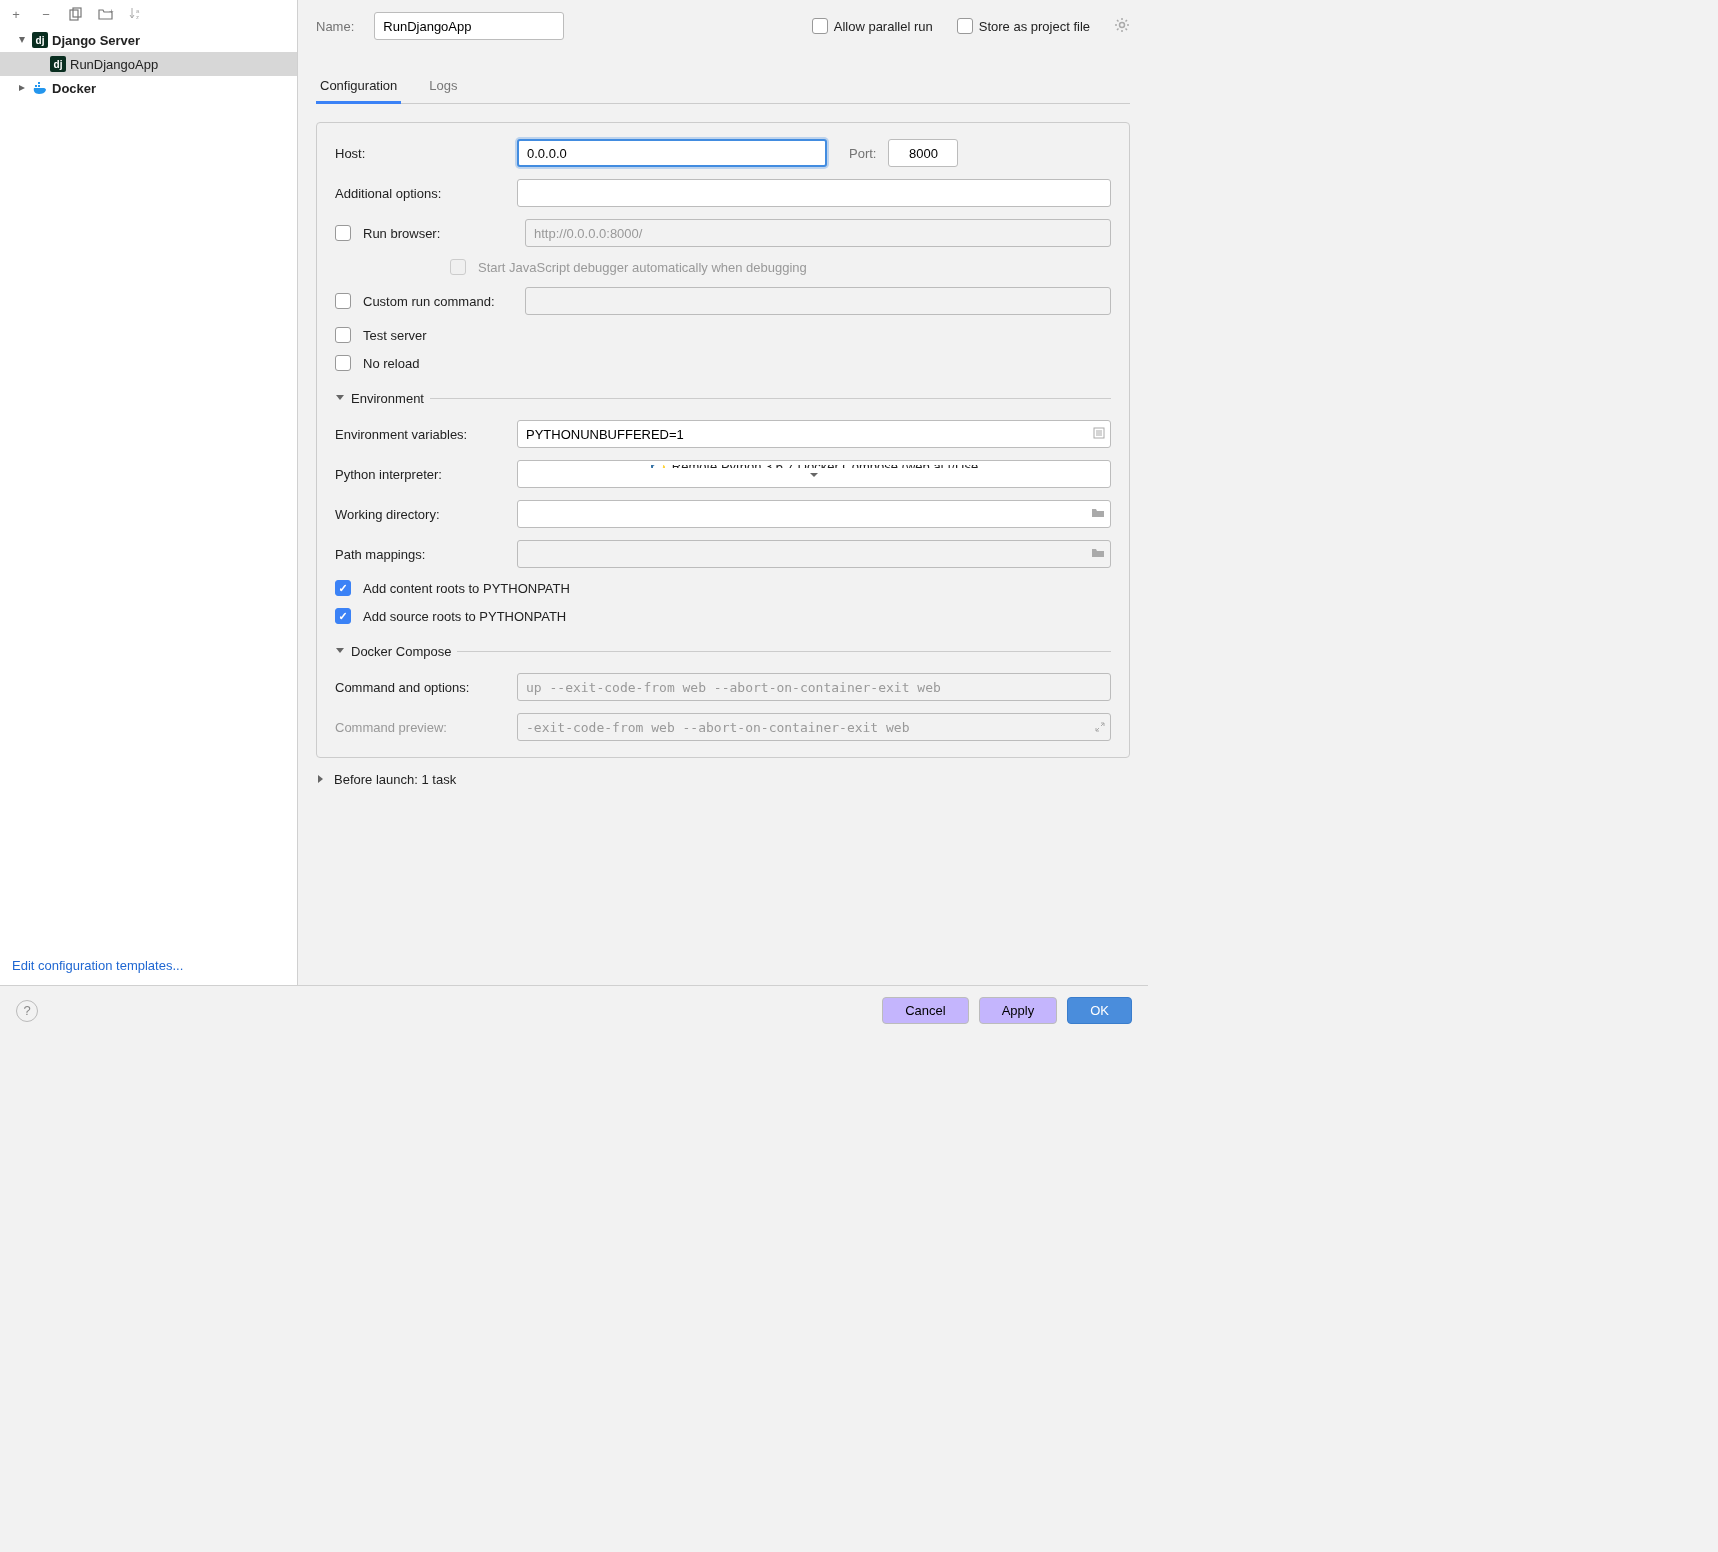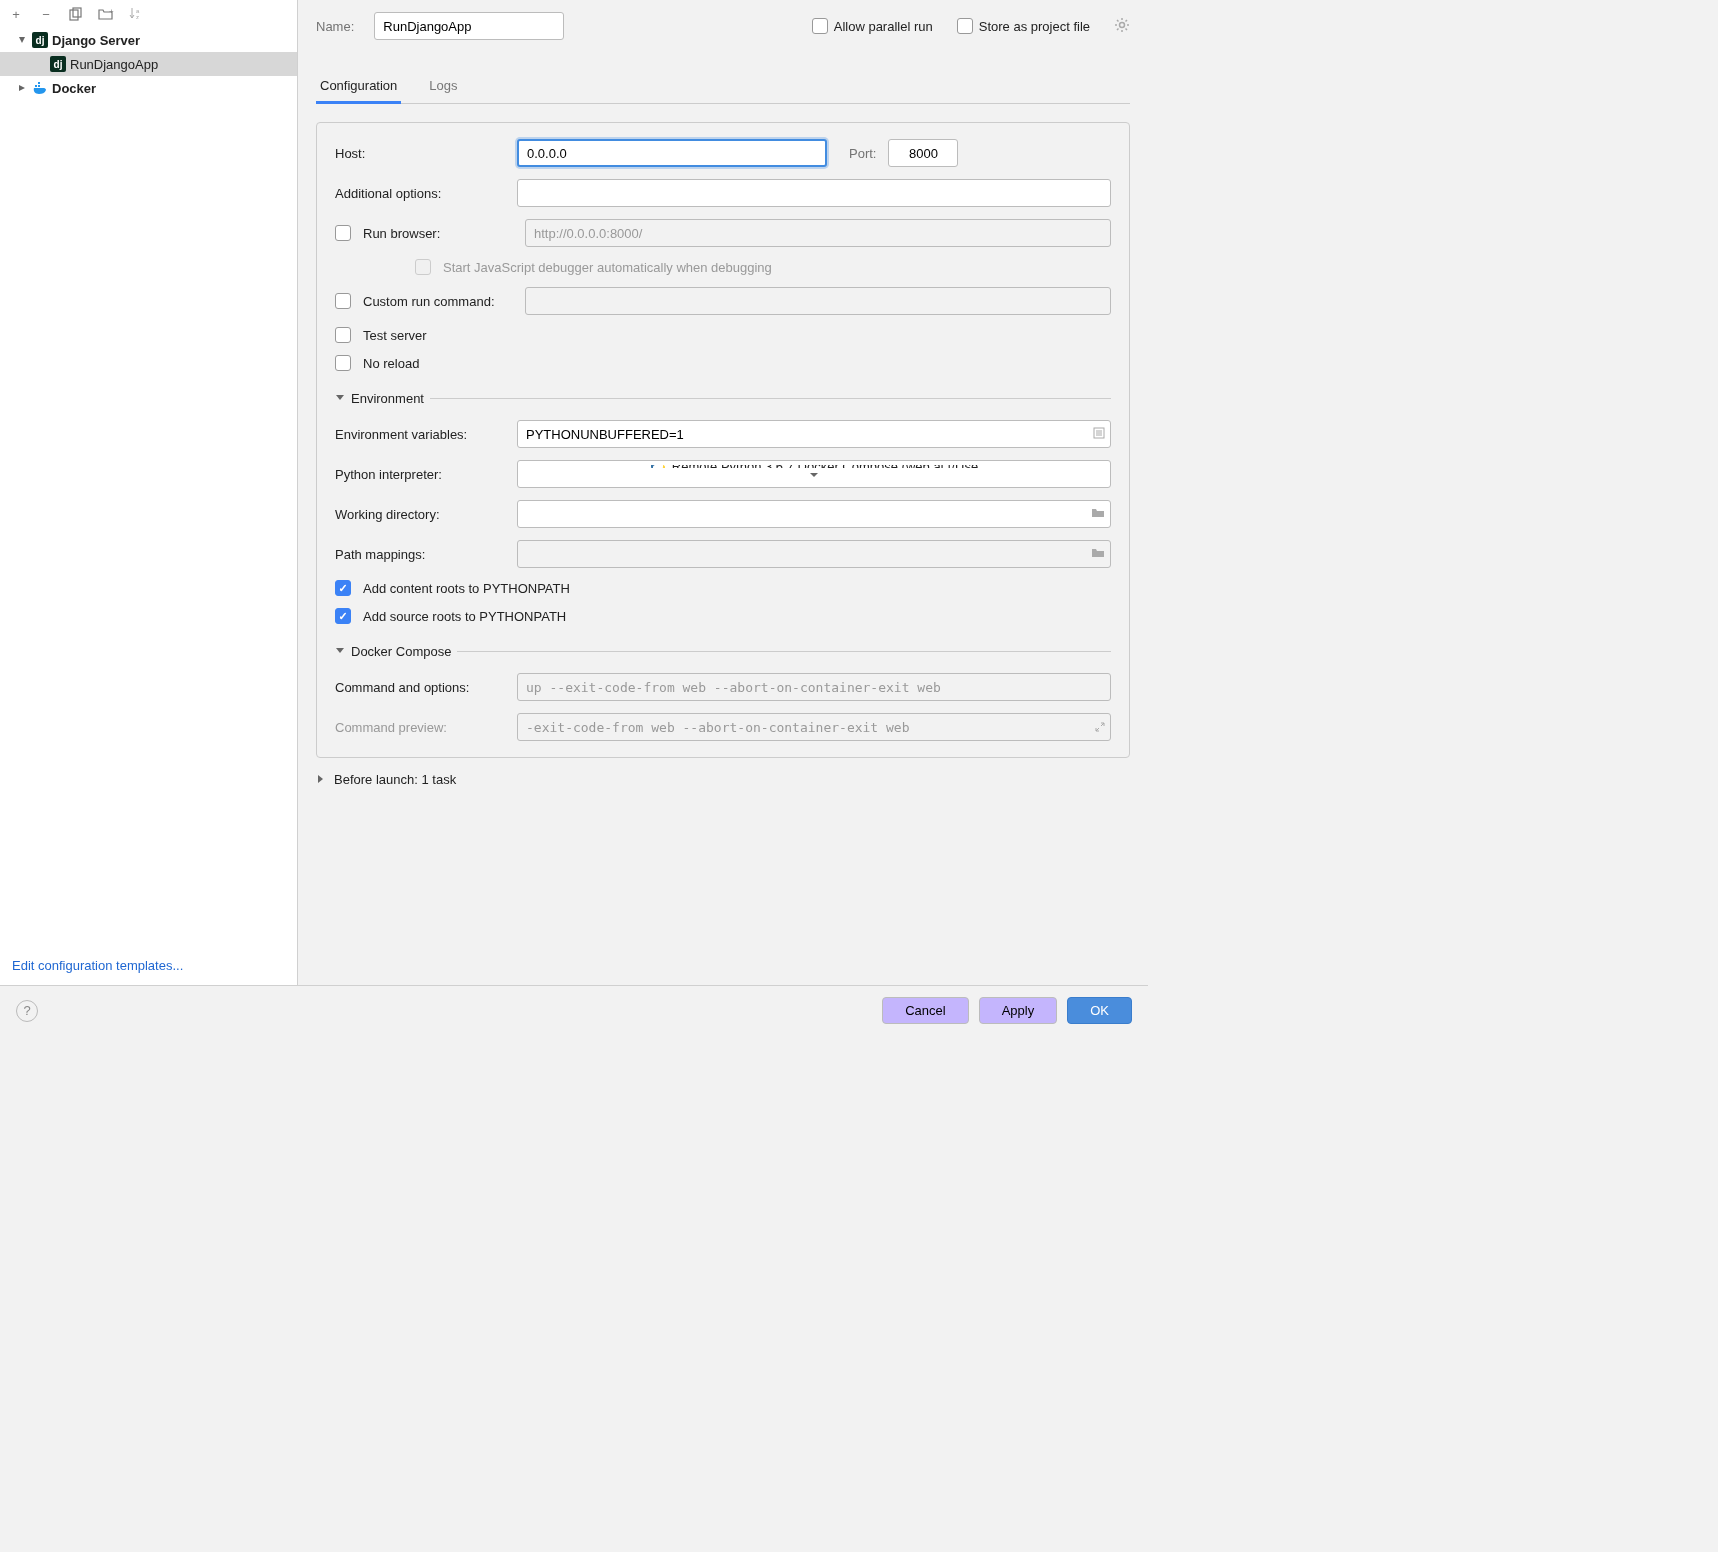--- a/index.html
+++ b/index.html
@@ -289,21 +289,21 @@
       </div>
       <div class="form-row">
         <span class="form-label">Additional options:</span>
         <input type="text" class="form-input" value="" style="">
       </div>
       <div class="form-row">
         <span class="checkbox"></span>
         <span class="form-label" style="width:150px">Run browser:</span>
         <input type="text" class="form-input disabled" value="http://0.0.0.0:8000/" style="">
       </div>
-      <div class="form-row" style="margin-left:80px;">
+      <div class="form-row" style="margin-left:115px;">
         <span class="checkbox disabled"></span>
         <span class="label" style="color:#999">Start JavaScript debugger automatically when debugging</span>
       </div>
       <div class="form-row">
         <span class="checkbox"></span>
         <span class="form-label" style="width:150px">Custom run command:</span>
         <input type="text" class="form-input disabled" value="" style="">
       </div>
       <div class="form-row">
         <span class="checkbox"></span>

